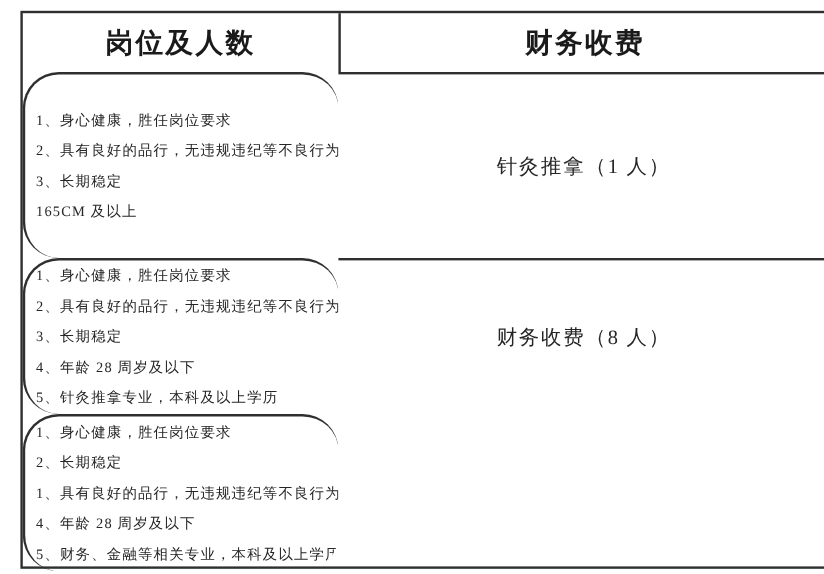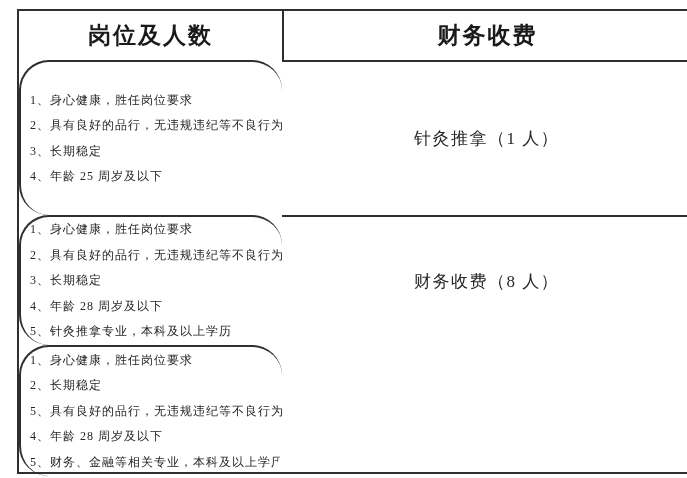--- a/index.html
+++ b/index.html
@@ -73,35 +73,35 @@
 <div class="page">
   <div class="job-table">
 
     <div class="cell header-cell">岗位及人数</div>
     <div class="cell bl header-cell">财务收费</div>
 
     <div class="cell bt bl conditions-cell">
       <div class="cond-line">1、身心健康，胜任岗位要求</div>
       <div class="cond-line">2、具有良好的品行，无违规违纪等不良行为</div>
       <div class="cond-line">3、长期稳定</div>
-      <div class="cond-line">4、年龄 25 周岁及以下</div>
+      <div class="cond-line">165CM 及以上</div>
     </div>
 
     <div class="cell bt position-cell">针灸推拿（1 人）</div>
     <div class="cell bt bl conditions-cell">
       <div class="cond-line">1、身心健康，胜任岗位要求</div>
       <div class="cond-line">2、具有良好的品行，无违规违纪等不良行为</div>
       <div class="cond-line">3、长期稳定</div>
       <div class="cond-line">4、年龄 28 周岁及以下</div>
       <div class="cond-line">5、针灸推拿专业，本科及以上学历</div>
     </div>
 
     <div class="cell bt position-cell">财务收费（8 人）</div>
     <div class="cell bt bl conditions-cell">
       <div class="cond-line">1、身心健康，胜任岗位要求</div>
       <div class="cond-line">2、长期稳定</div>
-      <div class="cond-line">5、具有良好的品行，无违规违纪等不良行为</div>
+      <div class="cond-line">1、具有良好的品行，无违规违纪等不良行为</div>
       <div class="cond-line">4、年龄 28 周岁及以下</div>
       <div class="cond-line">5、财务、金融等相关专业，本科及以上学历</div>
     </div>
 
   </div>
 </div>
 
 </body></html>

